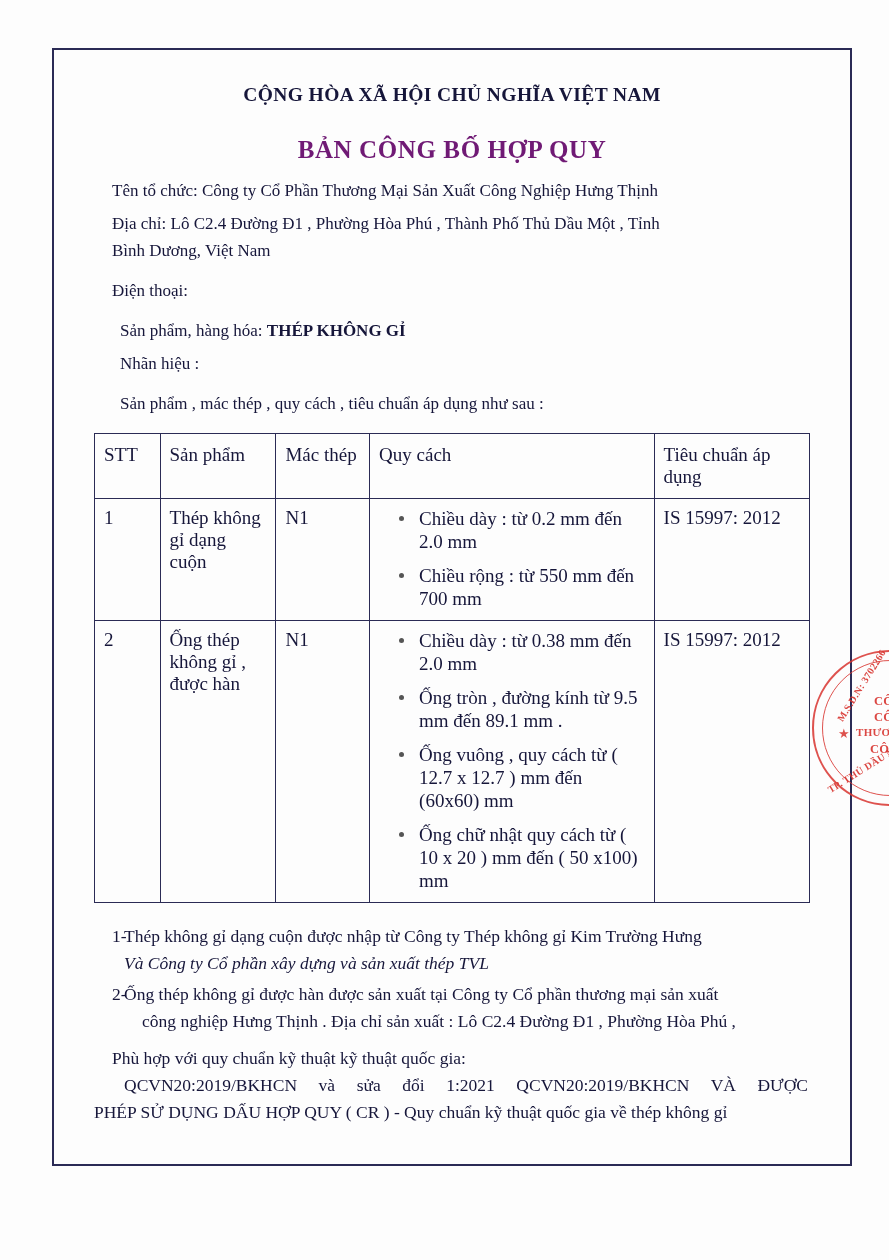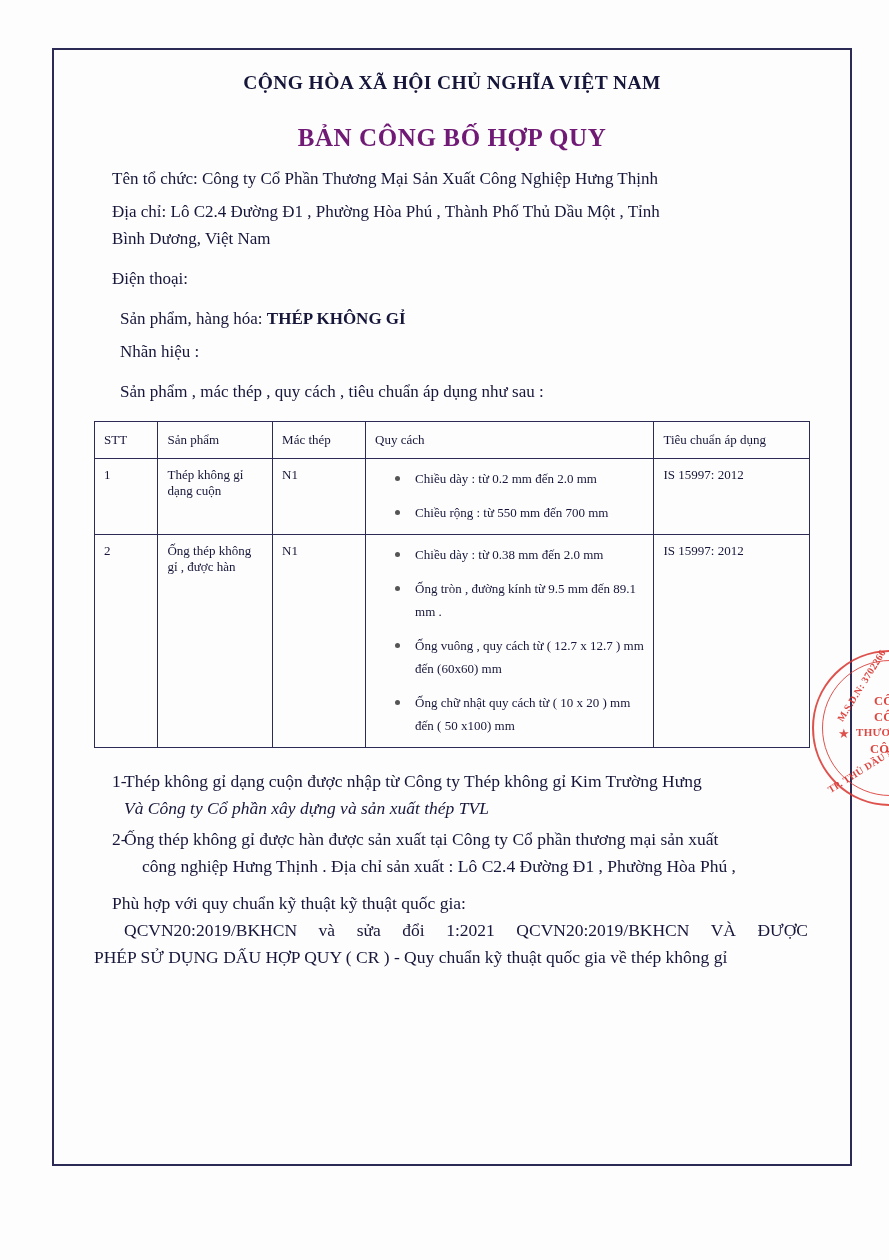--- a/index.html
+++ b/index.html
@@ -31,21 +31,21 @@
     top: 48px;
     width: 800px;
     height: 1118px;
     border: 2px solid #2b2b55;
     box-sizing: border-box;
   }
 
   .content {
     position: absolute;
     left: 72px;
-    top: 60px;
+    top: 72px;
     width: 760px;
     box-sizing: border-box;
     padding: 0 22px;
   }
 
   .center { text-align: center; }
 
   .nat-title {
     font-size: 19.5px;
     font-weight: bold;
@@ -85,21 +85,21 @@
   .para.indent { padding-left: 18px; }
   .para.indent2 { padding-left: 26px; }
   .para.tight { margin-top: 6px; }
 
   .bold { font-weight: bold; }
 
   table.spec {
     width: 100%;
     border-collapse: collapse;
     margin-top: 16px;
-    font-size: 13px;
+    font-size: 19px;
     color: #16163a;
   }
   table.spec th, table.spec td {
     border: 1.2px solid #2b2b55;
     padding: 8px 9px;
     vertical-align: top;
     text-align: left;
     font-weight: normal;
   }
   table.spec thead th {

